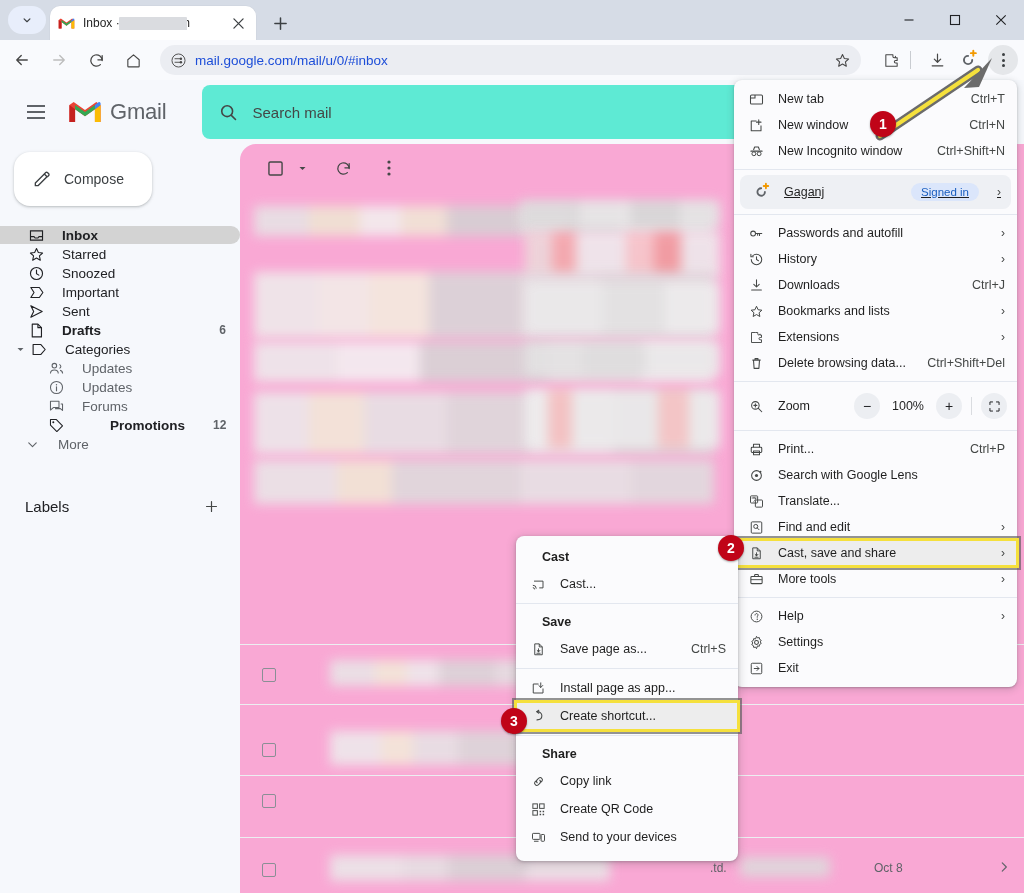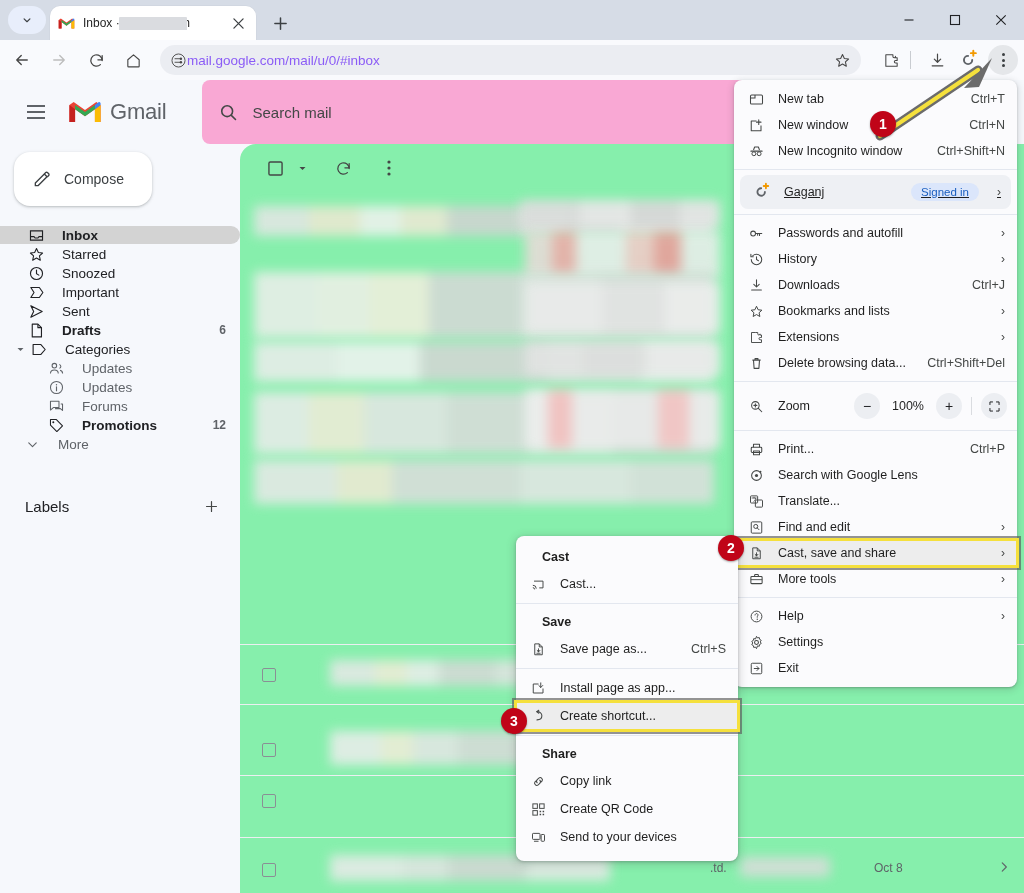--- a/index.html
+++ b/index.html
@@ -60,21 +60,21 @@
     width: 30px; height: 30px; margin-left: 7px; border-radius: 50%;
     display: flex; align-items: center; justify-content: center;
     color: #474747; flex: 0 0 30px;
   }
   .tb-btn.disabled { color: #bdbdbd; }
   .omnibox {
     flex: 1; height: 30px; margin: 0 8px 0 12px; background: #ebedf2;
     border-radius: 16px; display: flex; align-items: center; padding: 0 6px 0 10px;
   }
   .omnibox .url {
-    font-size: 13.5px; color: #8b5cf6; margin-left: 0;
+    font-size: 13.5px; color: #1d4ed8; margin-left: 8px;
     white-space: nowrap; overflow: hidden;
   }
   .omnibox .star { margin-left: auto; width: 26px; height: 26px;
     display: flex; align-items: center; justify-content: center; color: #474747;}
   .tb-right { display: flex; align-items: center; padding-right: 6px; }
   .tb-sep { width: 1px; height: 18px; background: #c9ccd1; margin: 0 4px; }
   .menu-dots {
     width: 30px; height: 30px; margin-left: 4px; border-radius: 50%;
     background: #e5e7ea;
     display: flex; flex-direction: column; align-items: center;
@@ -91,21 +91,21 @@
   }
   .gm-header { height: 64px; display: flex; align-items: center; }
   .hamburger { width: 48px; height: 48px; margin-left: 12px;
     display: flex; flex-direction: column; justify-content: center;
     align-items: center; gap: 4px; }
   .hamburger i { width: 18px; height: 2px; background: #5f6368; display: block; }
   .gm-logo { display: flex; align-items: center; margin-left: 8px; }
   .gm-logo-text { font-size: 22px; color: #5f6368; margin-left: 8px;
     font-family: "Liberation Sans", sans-serif; letter-spacing: -0.2px; }
   .gm-search {
-    margin-left: 36px; width: 560px; height: 64px; background: #f9a8d4;
+    margin-left: 36px; width: 560px; height: 54px; background: #5eead4;
     border-radius: 8px; display: flex; align-items: center; padding: 0 16px;
   }
   .gm-search-ph { font-size: 15px; color: #444746; margin-left: 14px; }
 
   .gm-body { display: flex; height: 749px; }
   .gm-sidebar { width: 240px; flex: 0 0 240px; padding-top: 0; }
   .compose {
     margin: 8px 0 0 14px; width: 138px; height: 54px; background: #fff;
     border-radius: 16px; display: flex; align-items: center; padding-left: 18px;
     box-shadow: 0 1px 2px rgba(60,64,67,.2), 0 1px 3px 1px rgba(60,64,67,.1);
@@ -124,21 +124,21 @@
   .nav-label { flex: 1; }
   .nav-count { font-size: 12px; color: #5f6368; }
   .nav-item.sub { padding-left: 46px; color: #5f6368; }
   .nav-item.sub .nav-ico { color: #5f6368; }
   .labels-row {
     height: 44px; display: flex; align-items: flex-end; padding: 0 20px 0 25px;
     margin-top: 18px;
   }
   .labels-title { font-size: 15px; color: #202124; flex: 1; }
 
-  .gm-main { flex: 1; background: #86efac; border-radius: 16px 0 0 0;
+  .gm-main { flex: 1; background: #f9a8d4; border-radius: 16px 0 0 0;
     position: relative; overflow: hidden; }
   .gm-toolbar { height: 48px; display: flex; align-items: center; padding-left: 18px; }
   .gm-tb-ico { width: 34px; height: 34px; display: flex; align-items: center;
     justify-content: center; color: #444746; margin-right: 6px; }
 
   
   .blurwrap { position: absolute; left: 0; top: 48px; right: 0; bottom: 0; }
   .blurblock { position: absolute; filter: blur(6px); opacity: .85; }
   .row-line { position: absolute; left: 0; right: 0; height: 1px; background: #eceff1; }
   .mail-row { position: absolute; left: 0; right: 0; display: flex; align-items: center; }
@@ -482,21 +482,21 @@
             <span class="nav-ico">
                 <svg width="17" height="17" viewBox="0 0 24 24">
                   <path d="M3.5 4.5h12v9h-8l-4 3.5z" fill="none" stroke="currentColor" stroke-width="1.5" stroke-linejoin="round"></path>
                   <path d="M18 8.5h2.5v9l-3-2.5H10" fill="none" stroke="currentColor" stroke-width="1.5" stroke-linejoin="round"></path>
                 </svg>
               </span>
             <span class="nav-label">Forums</span>
             <span class="nav-count"></span>
           </div>
 
-          <div class="nav-item sub" style="color:#202124;font-weight:bold;">
+          <div class="nav-item sub" style="color:#202124;font-weight:bold;gap:28px;">
             <span class="nav-ico" style="color:#202124;">
                 <svg width="17" height="17" viewBox="0 0 24 24">
                   <path d="M3.5 3.5h8l9 9-8 8-9-9z" fill="none" stroke="currentColor" stroke-width="1.5" stroke-linejoin="round"></path>
                   <circle cx="7.5" cy="7.5" r="1.4" fill="currentColor"></circle>
                 </svg>
               </span>
             <span class="nav-label">Promotions</span>
             <span class="nav-count">12</span>
           </div>
 

